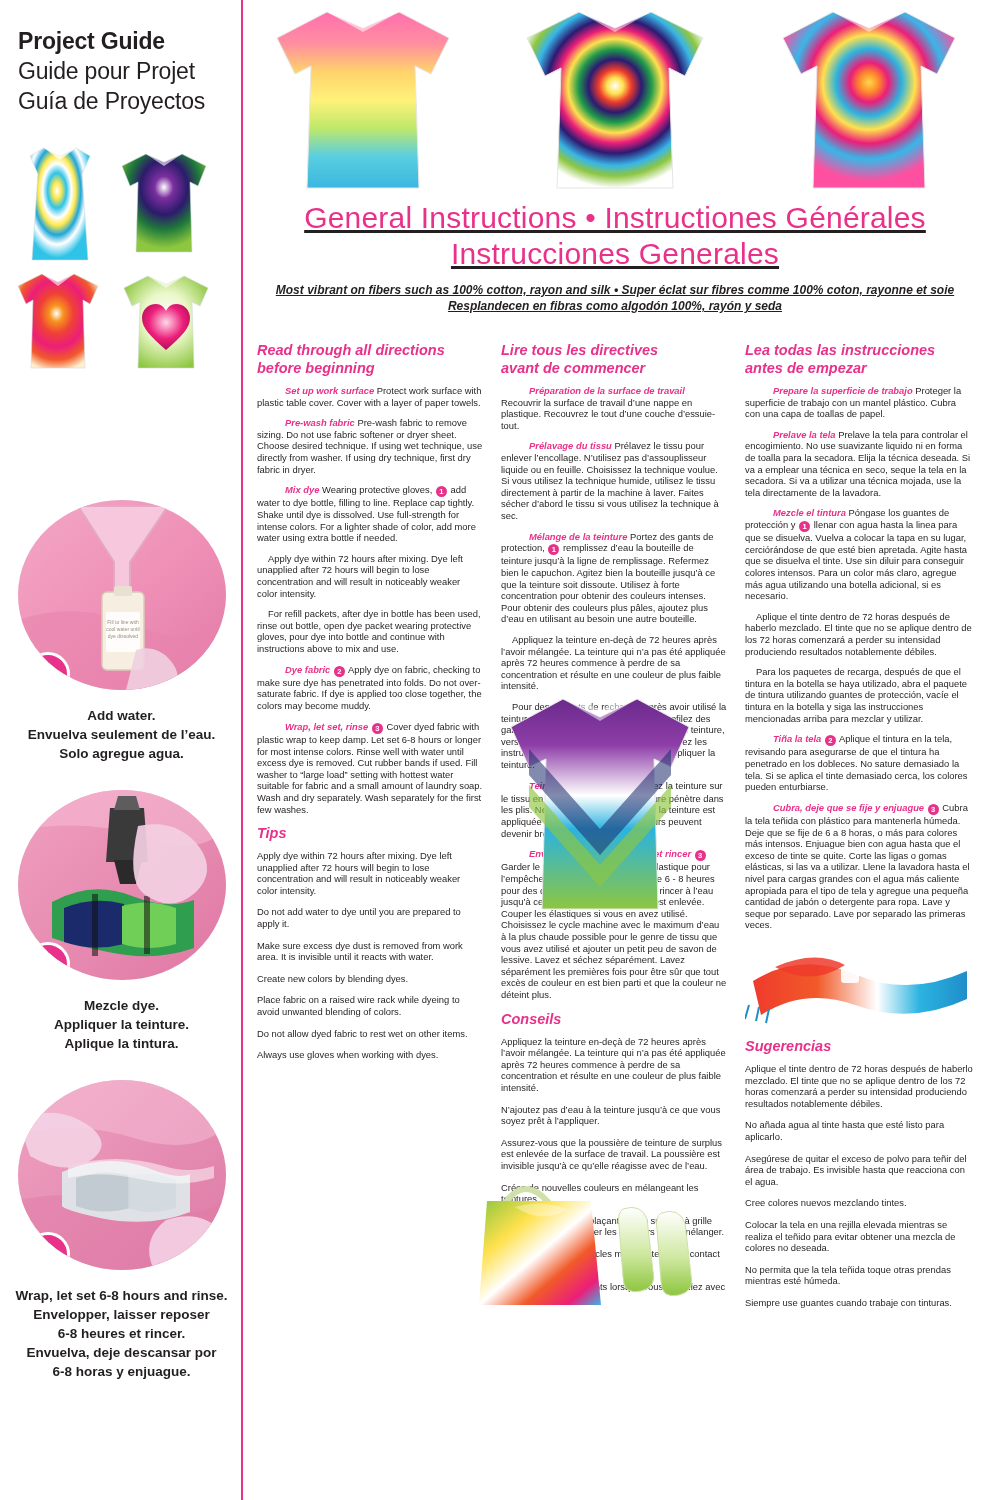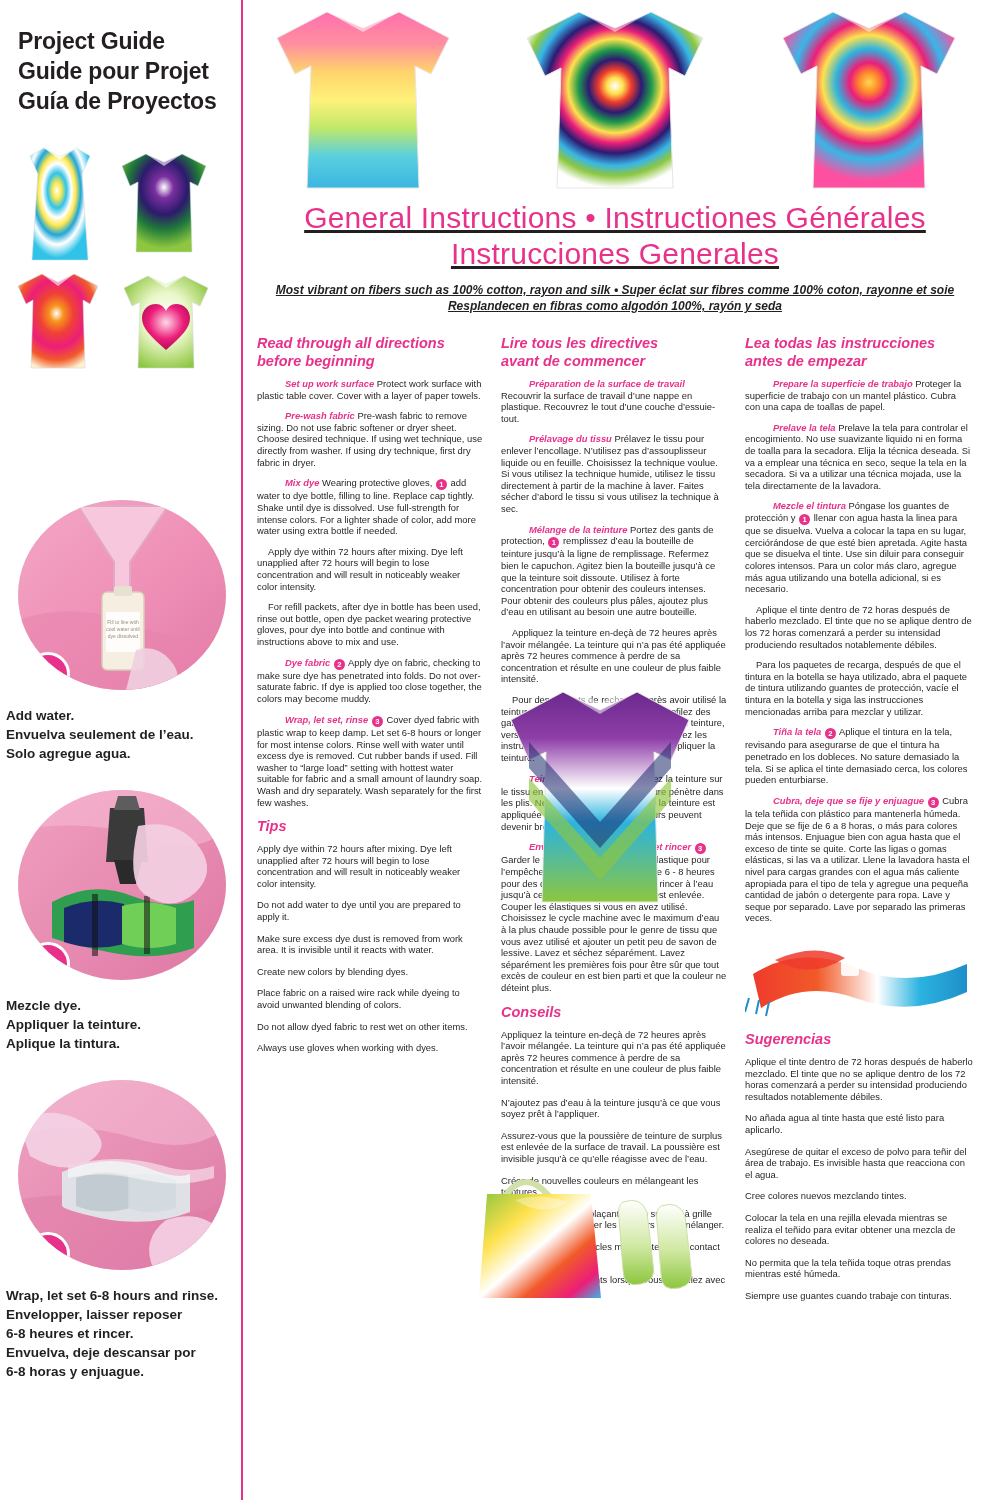--- a/index.html
+++ b/index.html
@@ -17,21 +17,21 @@
   
   .left-col {
     position:absolute; left:0; top:0; width:243px; height:1500px;
     border-right: 2px solid #e8318a;
   }
   .guide-title {
     position:absolute; left:18px; top:26px; width:215px;
     font-size: 23px; line-height: 30px; font-weight: bold;
     color:#231f20; letter-spacing: -0.2px;
   }
-  .guide-title div:nth-child(2), .guide-title div:nth-child(3) { font-weight: bold; }
+  .guide-title div:nth-child(2), .guide-title div:nth-child(3) { font-weight: normal; }
 
   
   .thumbs { position:absolute; left:0; top:140px; width:243px; height:270px; }
   .thumb { position:absolute; }
   
   .step {
     position:absolute; left:0; width:243px;
   }
   .step-photo {
     position:relative; margin:0 auto; width:208px; height:190px;
@@ -42,21 +42,21 @@
   .step-badge {
     position:absolute; left:8px; bottom:-6px;
     width:44px; height:44px; border-radius:50%;
     background:#e8318a; color:#fff;
     font-size:26px; font-weight:bold;
     display:flex; align-items:center; justify-content:center;
     z-index:5;
     border:3px solid #fff;
   }
   .step-caption {
-    text-align:left; margin-top:16px;
+    text-align:center; margin-top:16px;
     font-size:13.5px; line-height:19px; font-weight:bold; color:#231f20;
     padding: 0 6px;
   }
 
   
   .main { position:absolute; left:243px; top:0; width:744px; height:1500px; }
 
   
   .hero { position:relative; height:200px; }
   .hero .shirt { position:absolute; top:4px; }
@@ -74,21 +74,21 @@
   }
 
   
   .cols {
     position:relative; margin-top:16px; padding: 0 14px;
     display:flex; gap:18px; align-items:flex-start;
   }
   .col { width: 228px; }
   .col h3 {
     color:#e8318a; font-style:italic; font-weight:bold;
-    font-size:14.5px; line-height:18px; margin:4px 0 8px 0;
+    font-size:14.5px; line-height:18px; margin:11px 0 8px 0;
   }
   .col p {
     margin: 0 0 9px 0;
     font-size:9.4px; line-height:11.6px; text-align:left;
     color:#231f20;
   }
   .col p.indent { text-indent: 11px; }
   .lead {
     color:#e8318a; font-style:italic; font-weight:bold;margin-left:28px;
   }

